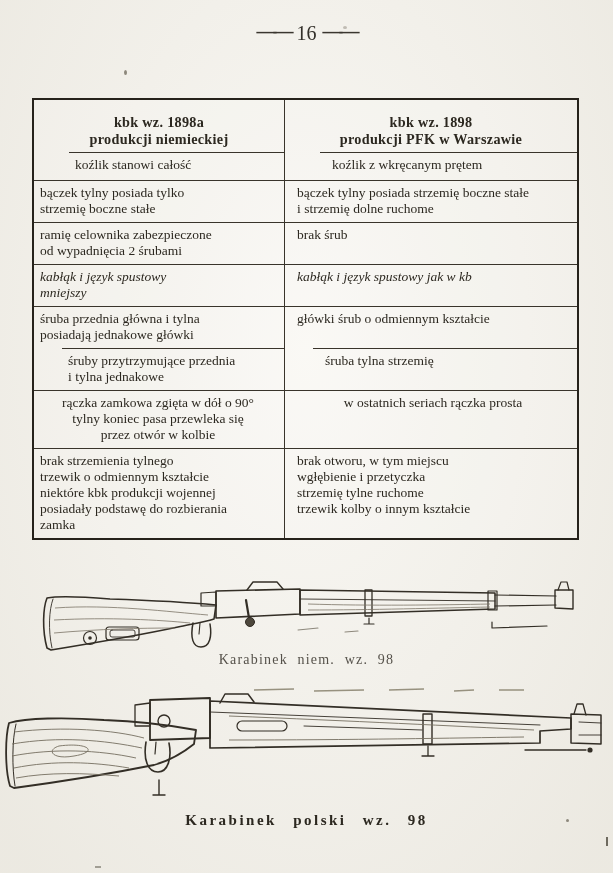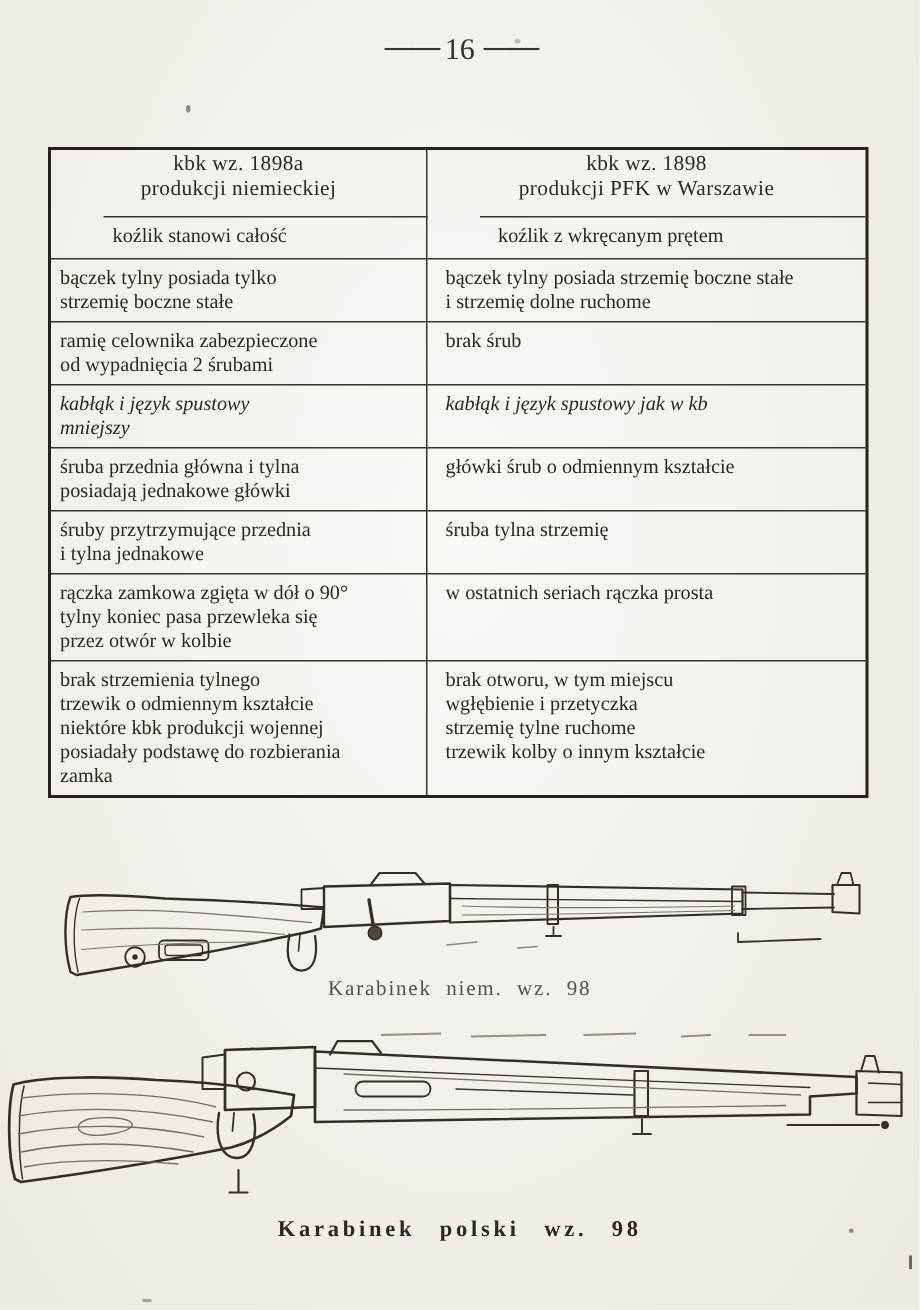--- a/index.html
+++ b/index.html
@@ -37,33 +37,33 @@
     font-size: 13.5px; line-height: 16px;
     padding: 4px 8px 5px 6px;
     white-space: pre-line;
     border-top: 1.4px solid #39342b;
   }
   .cell.left  { border-right: 1.4px solid #39342b; }
   .cell.right { padding-left: 12px; }
   .cell.head {
     border-top: none;
     text-align: center;
-    font-weight: normal;
+    font-weight: bold;
     font-size: 14.2px; line-height: 17px;
-    padding: 1px 4px 4px;
+    padding: 14px 4px 4px;
     letter-spacing: 0.3px;
   }
   .cell:nth-child(-n+2)                  { min-height: 44px; }
   .cell:nth-child(n+3):nth-child(-n+4)   { min-height: 28px; margin-left: 35px; }
   .cell:nth-child(n+5):nth-child(-n+6)   { min-height: 42px; }
   .cell:nth-child(n+7):nth-child(-n+8)   { min-height: 36px; }
   .cell:nth-child(n+9):nth-child(-n+10)  { min-height: 42px; font-style: italic; }
   .cell:nth-child(n+11):nth-child(-n+12) { min-height: 38px; }
-  .cell:nth-child(n+13):nth-child(-n+14) { min-height: 38px; }
-  .cell:nth-child(n+15):nth-child(-n+16) { min-height: 56px; }
+  .cell:nth-child(n+13):nth-child(-n+14) { min-height: 38px; margin-left: 28px; }
+  .cell:nth-child(n+15):nth-child(-n+16) { min-height: 56px; text-align: center; }
   .cell:nth-child(n+17)                  { min-height: 80px; }
 
   
   .fig1 { position: absolute; left: 40px; top: 578px; width: 535px; height: 82px; }
   .fig2 { position: absolute; left: 4px;  top: 688px; width: 606px; height: 118px; }
   .caption {
     position: absolute; left: 0; right: 0;
     text-align: center;
   }
   .caption1 {

